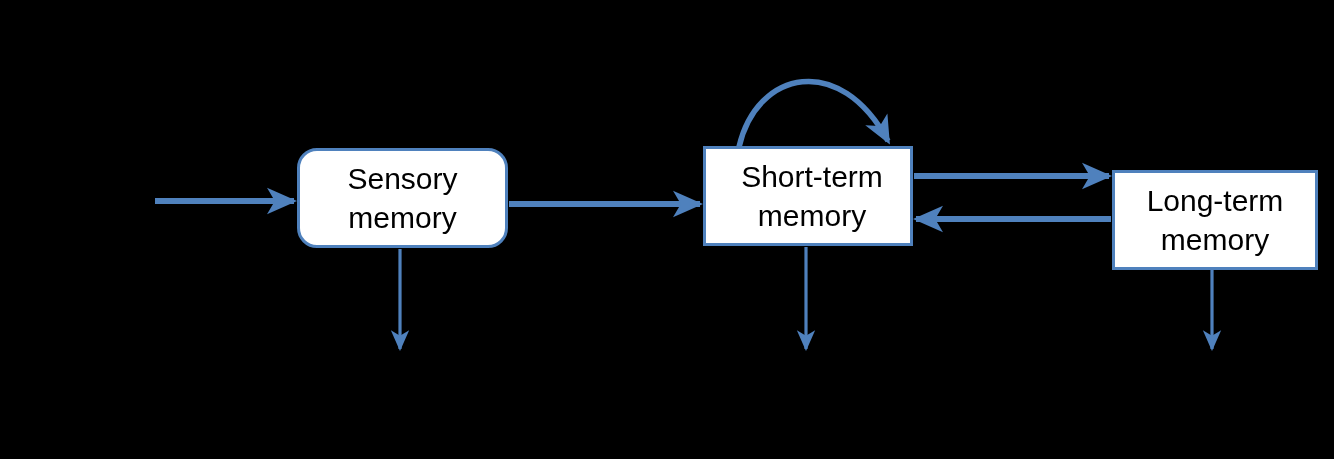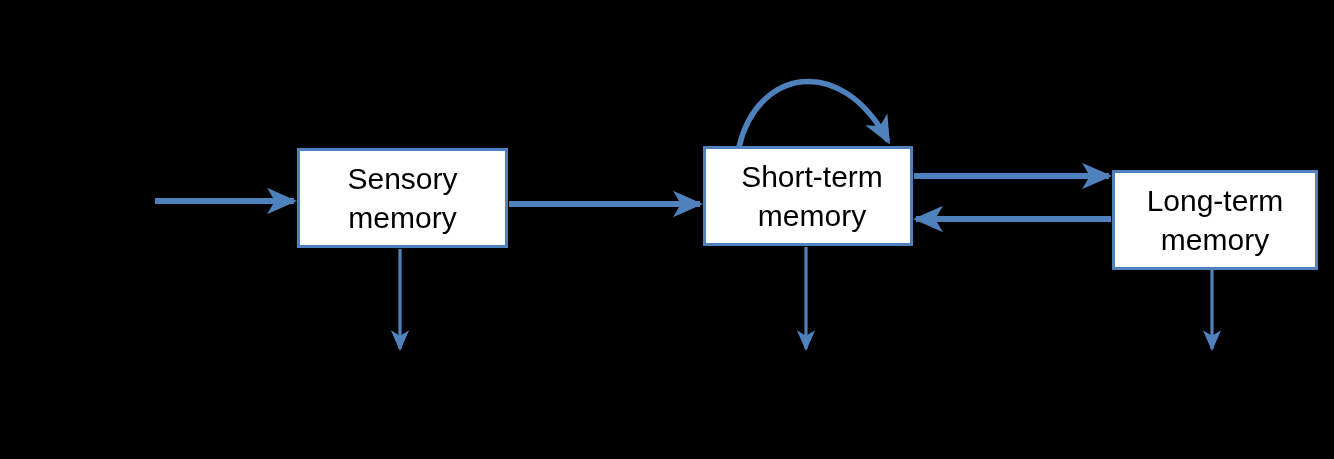--- a/index.html
+++ b/index.html
@@ -35,21 +35,21 @@
     z-index: 5;
   }
   .mem-box .line {
     color: #000000;
     font-size: 30px;
     line-height: 39px;
     white-space: nowrap;
     text-align: center;
     letter-spacing: 0px;
   }
-  #box-sensory { left: 297px; top: 148px; width: 211px; height: 100px; }
+  #box-sensory { left: 297px; top: 148px; width: 211px; height: 100px; border-radius: 20px; }
   #box-stm     { left: 703px; top: 146px; width: 210px; height: 100px; padding-left: 8px; }
   #box-ltm     { left: 1112px; top: 146px; width: 206px; height: 100px; margin-top: 24px; }
 </style>
 </head>
 <body>
 
 <div id="stage">
 
   <svg id="diagram-svg" viewBox="0 0 1334 459" xmlns="http://www.w3.org/2000/svg">
     <defs>

